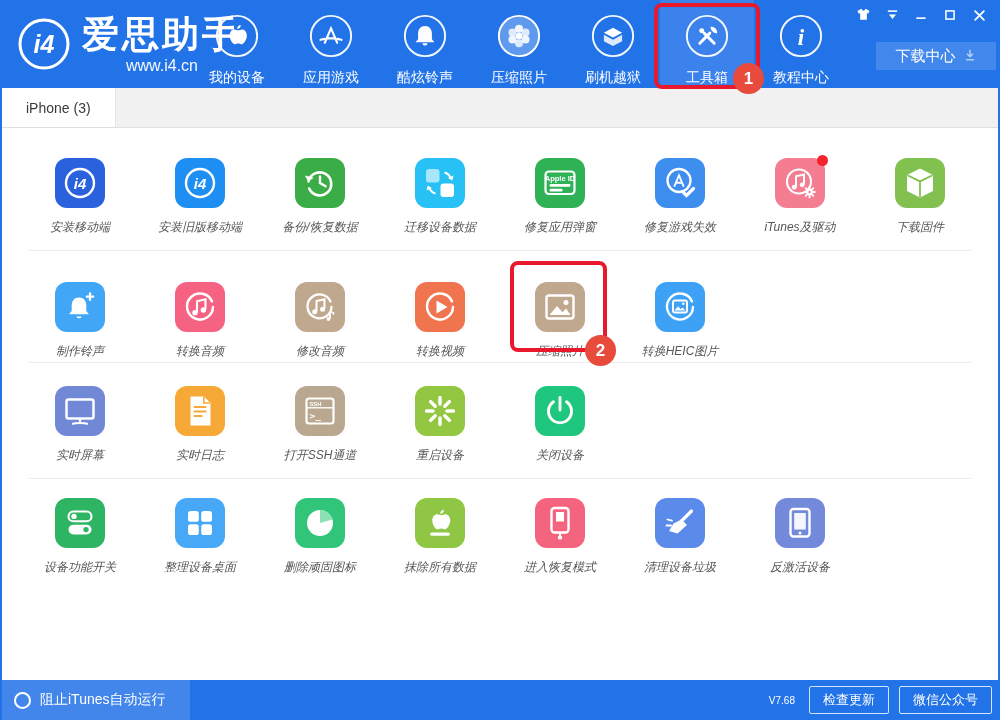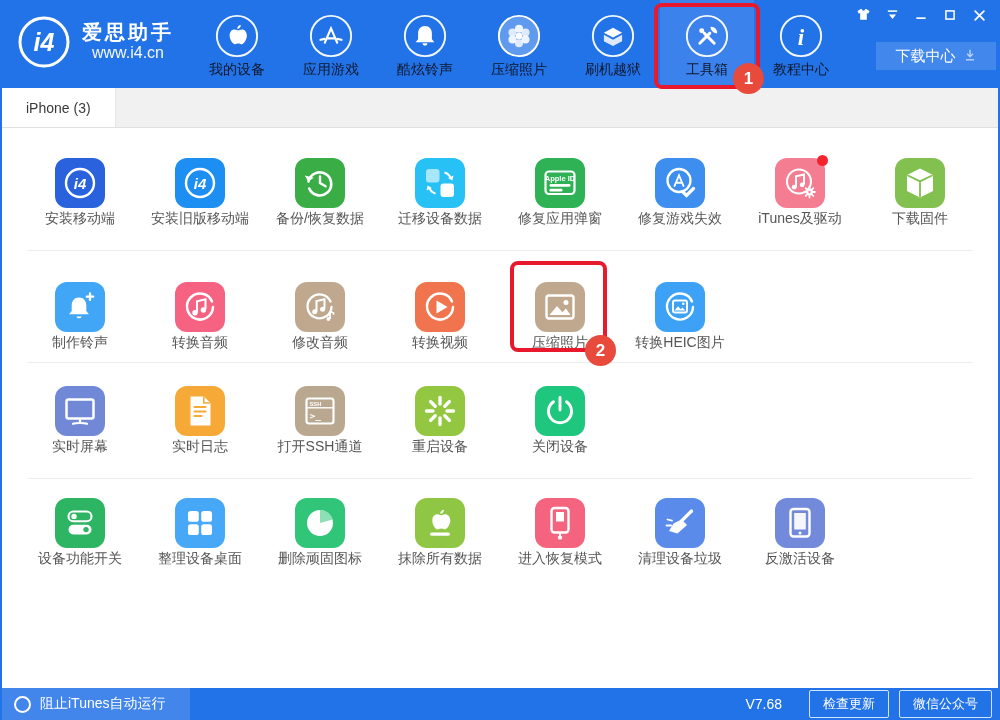--- a/index.html
+++ b/index.html
@@ -7,28 +7,28 @@
   .window{width:1000px;height:720px;position:relative;margin:0 auto;background:#fff;
     font-family:"Liberation Sans","DejaVu Sans",sans-serif;overflow:hidden;}
   .edge{position:absolute;top:0;bottom:0;width:2px;background:#2373e8;z-index:60;}
   .edge-l{left:0}.edge-r{right:0}
 
   
   .topbar{height:88px;background:#2373e8;position:relative;}
   .brand{position:absolute;left:16px;top:14px;display:flex;align-items:center;color:#fff;}
   .brand-logo{width:56px;height:56px;flex:none;}
   .brand-text{margin-left:10px;line-height:1.15;}
-  .brand-name{font-size:20px;font-weight:bold;letter-spacing:3px;}
+  .brand-name{font-size:37px;font-weight:bold;letter-spacing:3px;}
   .brand-url{font-size:16px;opacity:.95;text-align:center;}
   .nav{position:absolute;left:190px;top:0;height:88px;display:flex;}
   .nav-item{width:94px;height:88px;display:flex;flex-direction:column;align-items:center;
     padding-top:13px;color:#fff;cursor:pointer;}
   .nav-item.active{background:#3c82ec;}
   .nav-icon{width:46px;height:46px;}
-  .nav-label{font-size:14px;margin-top:2px;color:#0f172a;white-space:nowrap;}
+  .nav-label{font-size:14px;margin-top:10px;color:#ffffff;white-space:nowrap;}
   .winctrl{position:absolute;top:7px;right:10px;display:flex;gap:7px;z-index:20;}
   .winctrl .wbtn{width:22px;height:20px;display:flex;align-items:center;justify-content:center;cursor:pointer;}
   .download-center{position:absolute;right:4px;top:42px;width:120px;height:28px;background:#4187ec;
     color:#ffffff;font-size:15px;display:flex;align-items:center;justify-content:center;gap:7px;cursor:pointer;}
 
   
   .tabbar{height:40px;background:#f1f1f2;border-bottom:1px solid #e0e0e0;display:flex;}
   .tab{height:100%;display:flex;align-items:center;justify-content:center;font-size:14px;color:#3a3a3a;
     padding:0 24px;cursor:pointer;}
   .tab.active{background:#fff;margin-left:2px;border-right:1px solid #e6e6e6;}
@@ -38,40 +38,40 @@
   .grid-row{display:flex;padding-left:18px;}
   .row-1{height:122px;padding-top:30px;}
   .row-2{height:112px;padding-top:32px;}
   .row-3{height:116px;padding-top:24px;}
   .row-4{height:116px;padding-top:20px;}
   .sep{position:absolute;left:28px;right:28px;height:1px;background:#ededed;}
   .cell{width:120px;display:flex;flex-direction:column;align-items:center;cursor:pointer;}
   .app-icon{width:50px;height:50px;border-radius:12px;position:relative;display:flex;
     align-items:center;justify-content:center;}
   .app-icon svg{width:48px;height:48px;}
-  .cell-label{margin-top:2px;font-size:14px;color:#565656;white-space:nowrap;}
+  .cell-label{margin-top:11px;font-size:12px;color:#565656;white-space:nowrap;font-style:italic;}
   .notif-dot{position:absolute;top:-3px;right:-3px;width:11px;height:11px;border-radius:50%;background:#f5232e;}
 
   
   .redbox{position:absolute;border:4px solid #e8192c;border-radius:8px;z-index:50;pointer-events:none;}
   .redbox-toolbox{left:654px;top:3px;width:106px;height:86px;}
   .redbox-compress{left:510px;top:261px;width:97px;height:91px;}
   .step-badge{position:absolute;width:31px;height:31px;border-radius:50%;background:#e84a3c;color:#fff;
     font-size:17px;font-weight:bold;display:flex;align-items:center;justify-content:center;z-index:51;}
   .badge-1{left:733px;top:63px;}
   .badge-2{left:585px;top:335px;}
 
   
-  .statusbar{position:absolute;left:0;right:0;bottom:0;height:32px;background:#2373e8;display:flex;
+  .statusbar{position:absolute;left:0;right:0;bottom:0;height:40px;background:#2373e8;display:flex;
     align-items:center;color:#fff;z-index:55;}
   .itunes-block{width:190px;height:100%;background:#4286ec;display:flex;align-items:center;
     padding-left:14px;gap:9px;font-size:14px;cursor:pointer;}
   .radio{width:17px;height:17px;border:2px solid #fff;border-radius:50%;flex:none;}
   .sb-right{margin-left:auto;display:flex;align-items:center;gap:10px;padding-right:8px;}
-  .version{font-size:14px;margin-right:17px;}
+  .version{font-size:10px;margin-right:4px;}
   .sb-btn{border:1px solid rgba(255,255,255,.8);padding:4px 13px;font-size:13px;border-radius:2px;
     color:#fff;background:transparent;cursor:pointer;font-family:inherit;}
 </style>
 </head>
 <body>
 
 <div class="window">
   <div class="edge edge-l"></div>
   <div class="edge edge-r"></div>
 

